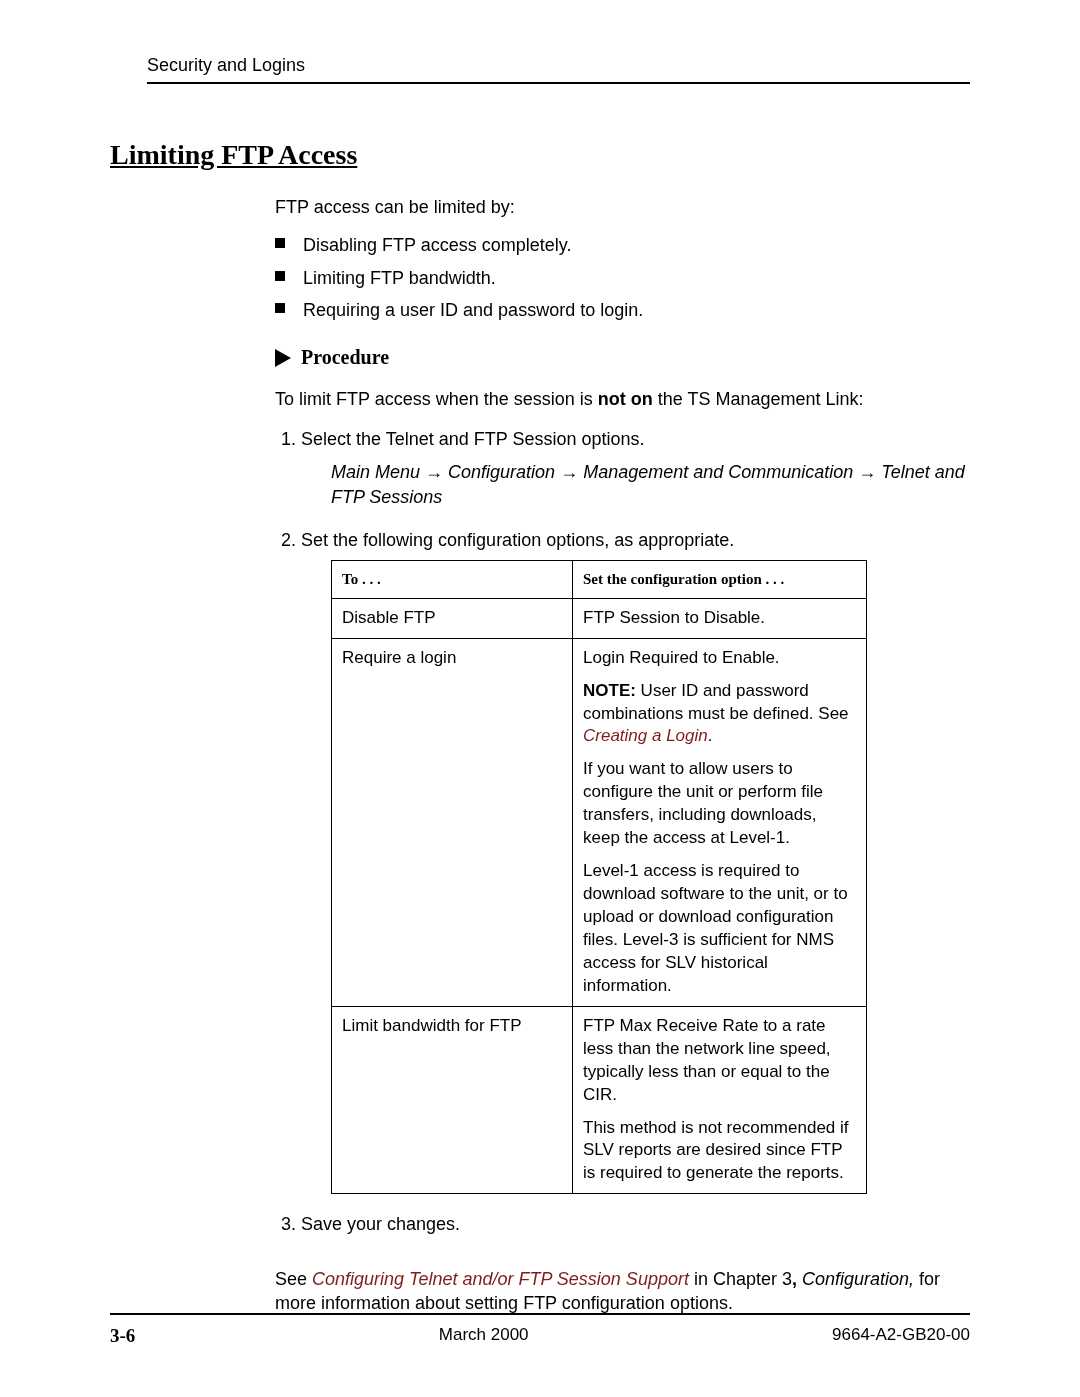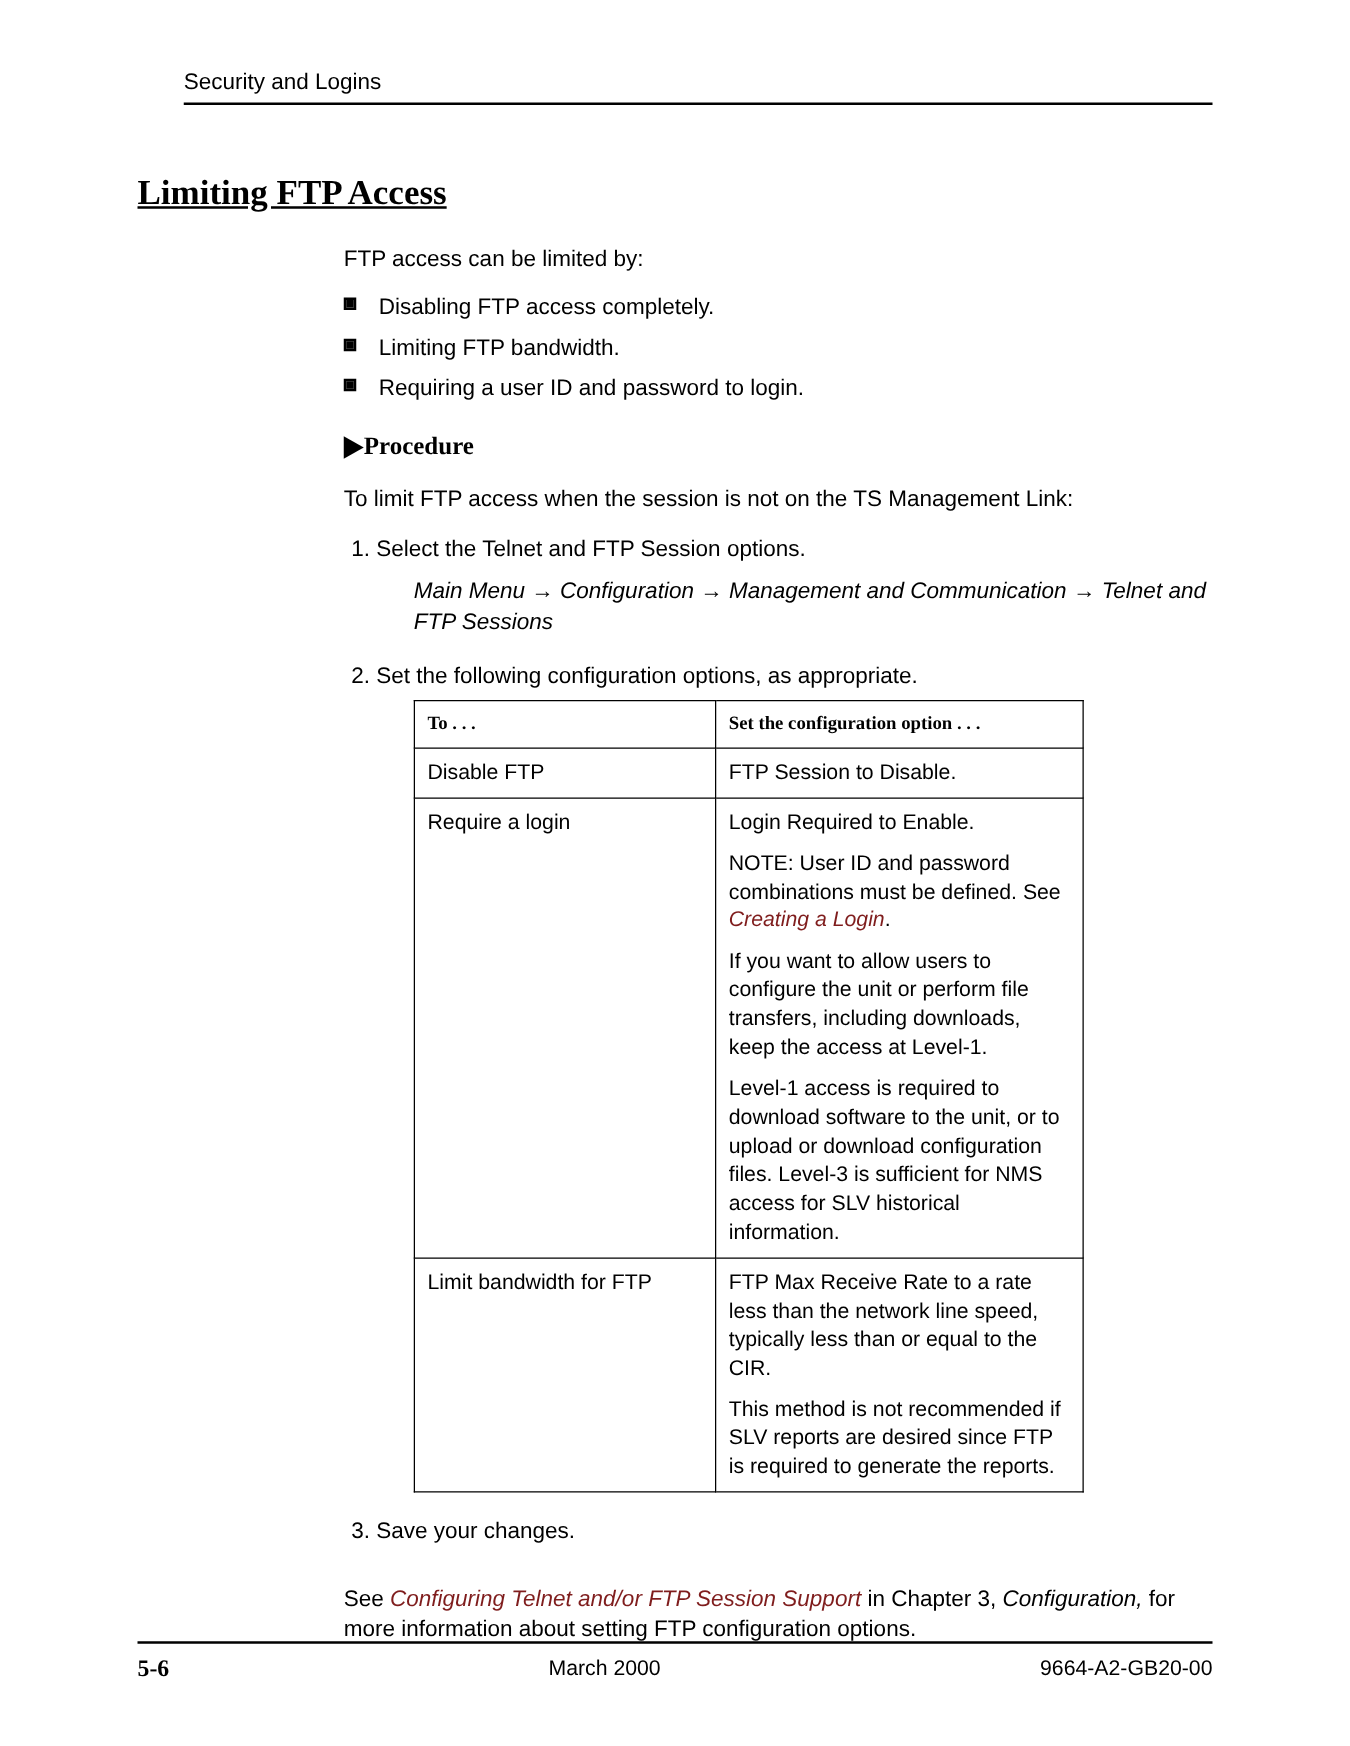--- a/index.html
+++ b/index.html
@@ -64,20 +64,21 @@
       position: absolute;
       left: -26px;
       top: 7px;
       width: 6px;
       height: 6px;
       background: #000;
     }
     .proc-head {
       display: flex;
       align-items: center;
+      gap: 10px;
       margin: 6px 0 16px 0;
     }
     .proc-head .arrow {
       width: 0; height: 0;
       border-top: 9px solid transparent;
       border-bottom: 9px solid transparent;
       border-left: 16px solid #000;
     }
     .proc-head .label {
       font-family: "Times New Roman", Times, serif;
@@ -135,21 +136,21 @@
       padding-top: 10px;
       display: flex;
       justify-content: space-between;
       font-size: 17px;
     }
     .footer .pg {
       font-family: "Times New Roman", Times, serif;
       font-weight: bold;
       font-size: 19px;
     }
-    .bold { font-weight: normal; text-align: right; }
+    .bold { font-weight: bold; text-align: right; }
   </style>
 </head>
 <body>
 <div class="page">
 
   <div class="running-head">Security and Logins</div>
 
   <div class="section-title">Limiting FTP Access</div>
 
   <div class="body-block">
@@ -222,18 +223,18 @@
       </li>
     </ol>
 
     <p class="para ref-para" style="margin-top:30px">
       <span>See </span><span class="link">Configuring Telnet and/or FTP Session Support</span><span> in Chapter 3</span><span class="bold">, </span><span class="italic">Configuration,</span><span> for more information about setting FTP configuration options.</span>
     </p>
 
   </div>
 
   <div class="footer">
-    <span class="pg">5-6</span>
+    <span class="pg">3-6</span>
     <span>March 2000</span>
     <span>9664-A2-GB20-00</span>
   </div>
 
 </div>
 
 </body></html>

